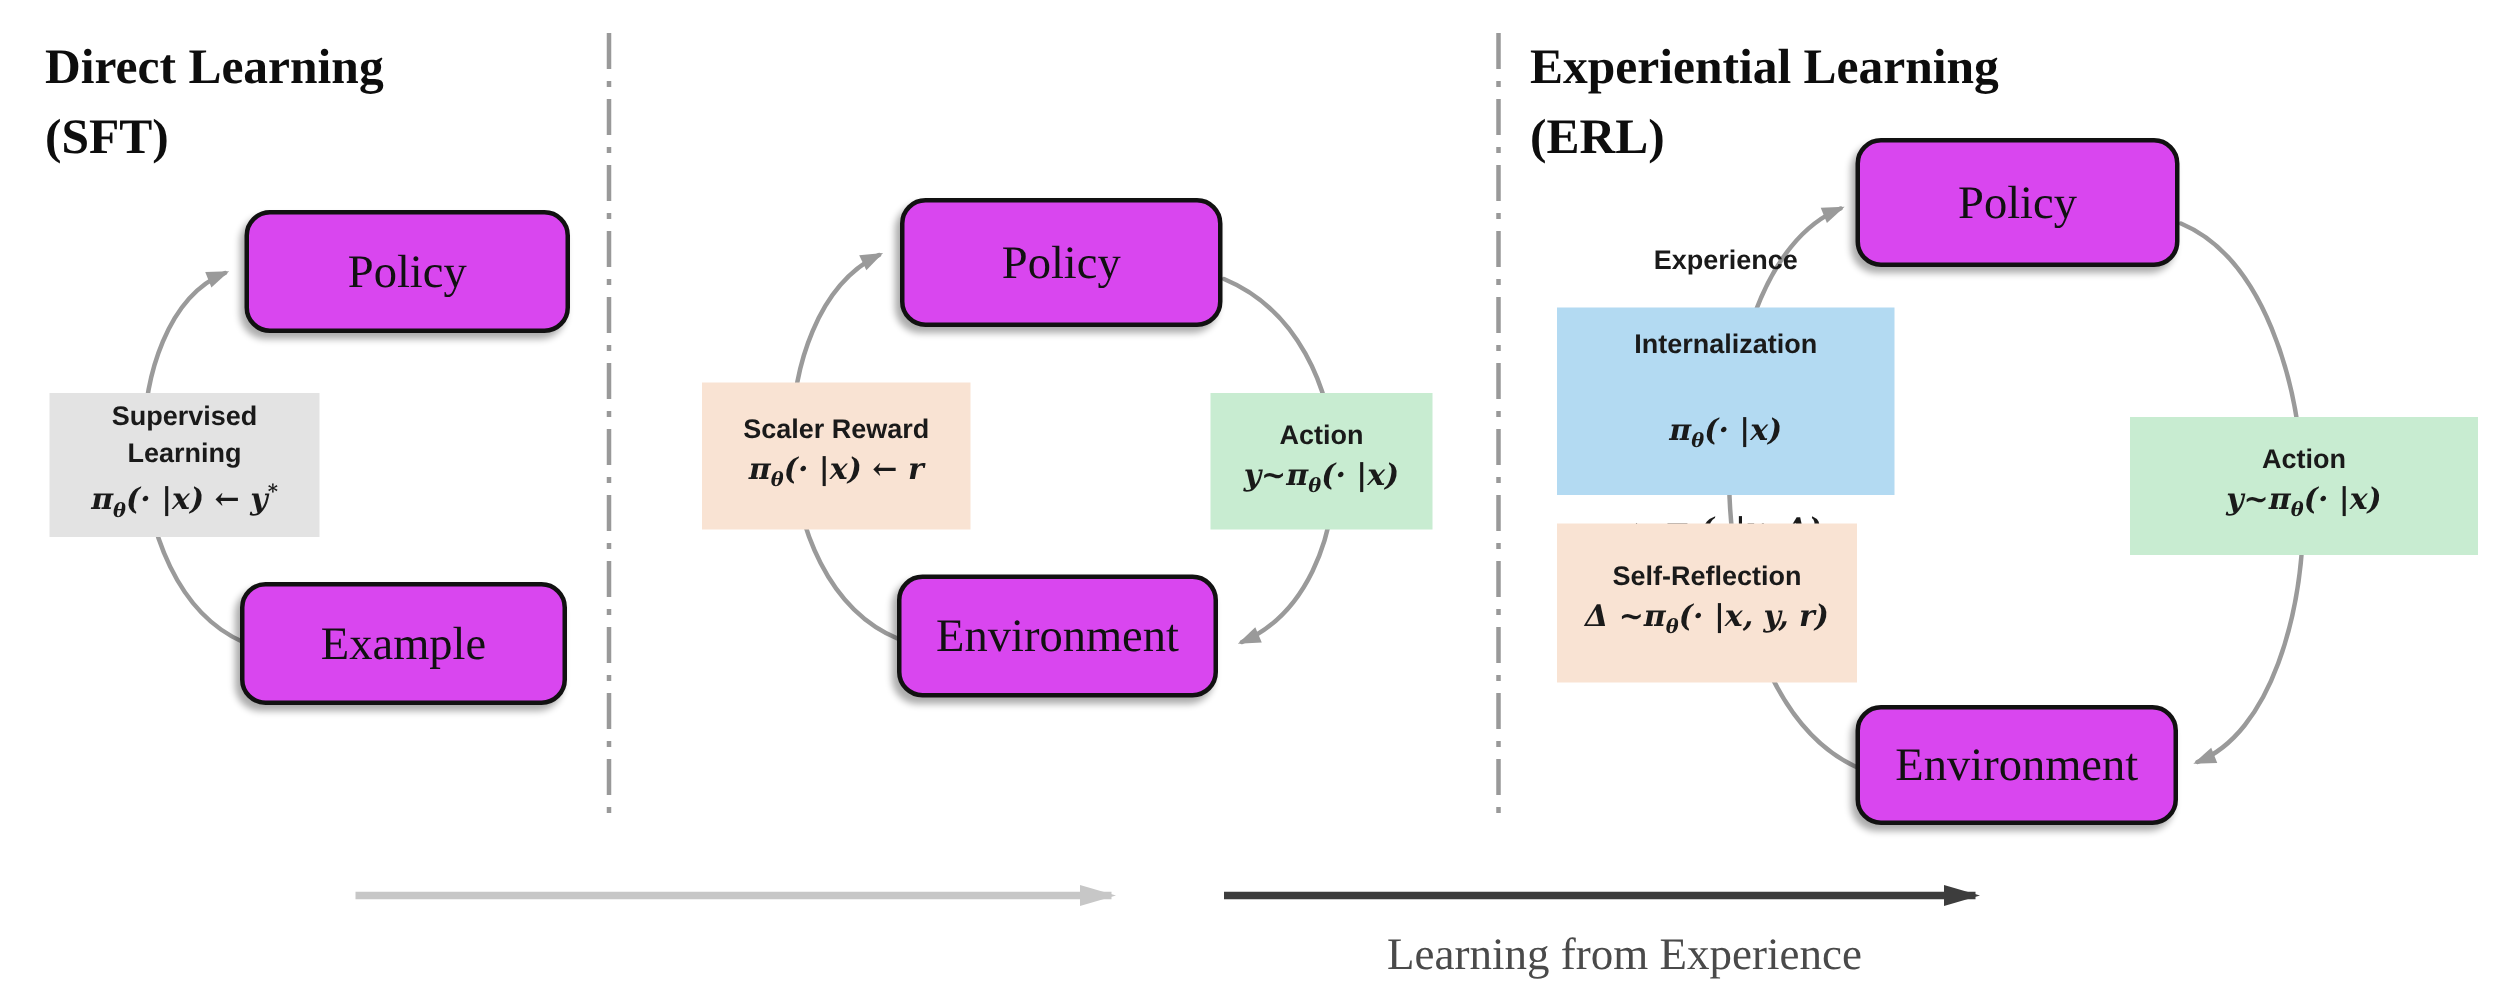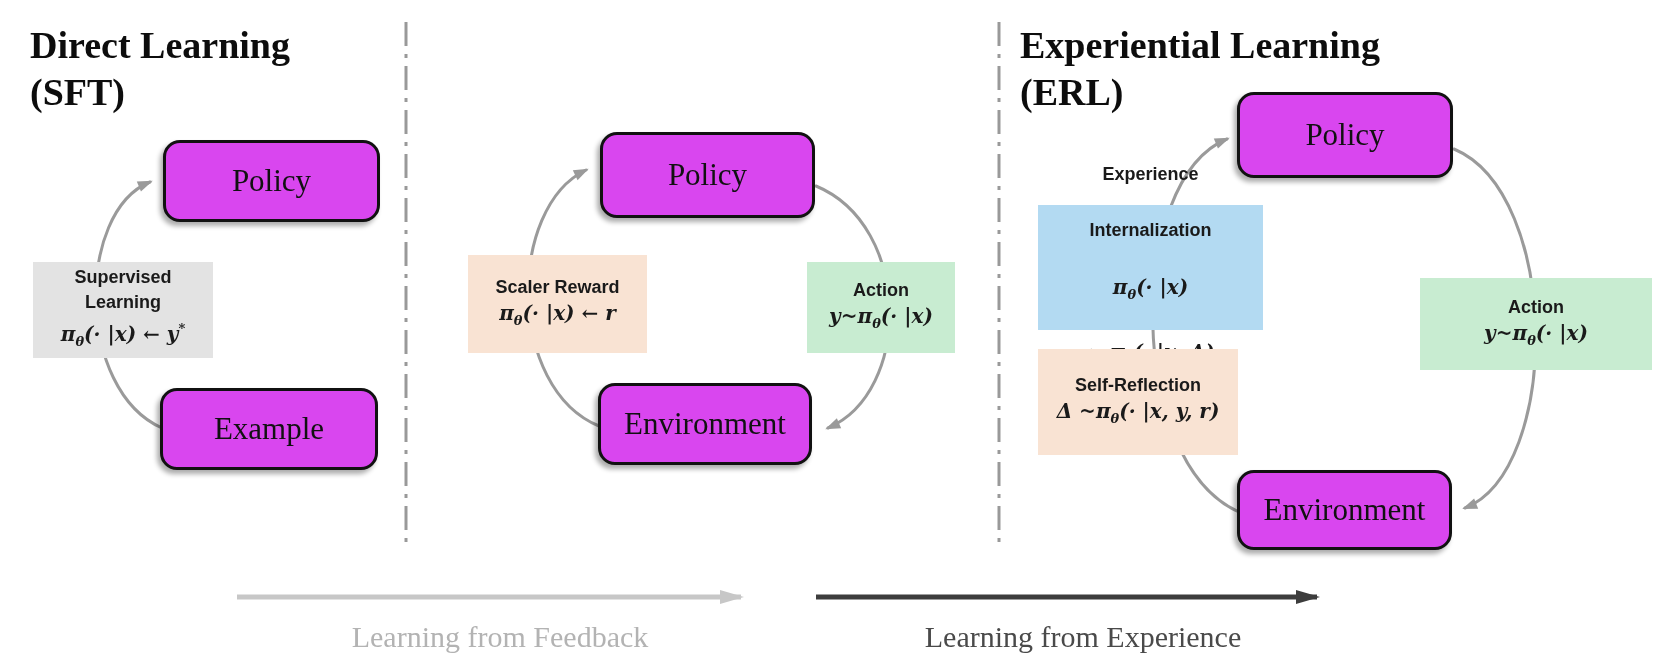--- a/index.html
+++ b/index.html
@@ -11,21 +11,21 @@
   
   .arc{fill:none;stroke:var(--arc,#9a9a9a);stroke-width:3;stroke-linecap:round;}
   .divider{stroke:var(--divider,#999999);stroke-width:3;stroke-dasharray:24 8 4 8;fill:none;}
   .axis-line-light{stroke:var(--feedback_arrow,#c7c7c7);stroke-width:5;fill:none;}
   .axis-line-dark{stroke:var(--experience_arrow,#3d3d3d);stroke-width:5;fill:none;}
   .mk-arc{fill:var(--arc,#9a9a9a);}
   .mk-light{fill:var(--feedback_arrow,#c7c7c7);}
   .mk-dark{fill:var(--experience_arrow,#3d3d3d);}
   
   .panel-title{
-    position:absolute;top:22px;font-weight:bold;font-size:38px;line-height:47px;
+    position:absolute;top:22px;font-weight:bold;font-size:33px;line-height:47px;
     color:#0d0d0d;white-space:nowrap;
   }
   
   .node{
     position:absolute;background:#d946ef;border:3.5px solid var(--node_border,#111111);
     border-radius:17px;box-shadow:-3px 4px 5px rgba(0,0,0,0.33);
     display:flex;align-items:center;justify-content:center;
     font-size:31px;color:#111111;box-sizing:border-box;
   }
   
@@ -146,16 +146,15 @@
   <div class="cbox bg-peach" style="left:1038px;top:349px;width:200px;height:106px;">
     <div class="blabel">Self-Reflection</div>
     <div class="math"><span>Δ ~</span><span>π</span><sub>θ</sub><span>(· |x, y, r)</span></div>
   </div>
 
   <div class="cbox bg-green" style="left:1420px;top:278px;width:232px;height:92px;">
     <div class="blabel">Action</div>
     <div class="math"><span>y~</span><span>π</span><sub>θ</sub><span>(· |x)</span></div>
   </div>
 
-  <div class="axis-label light" style="left:250px;">Learning from Feedback</div>
   <div class="axis-label dark" style="left:833px;">Learning from Experience</div>
 
 </div>
 
 </body></html>

